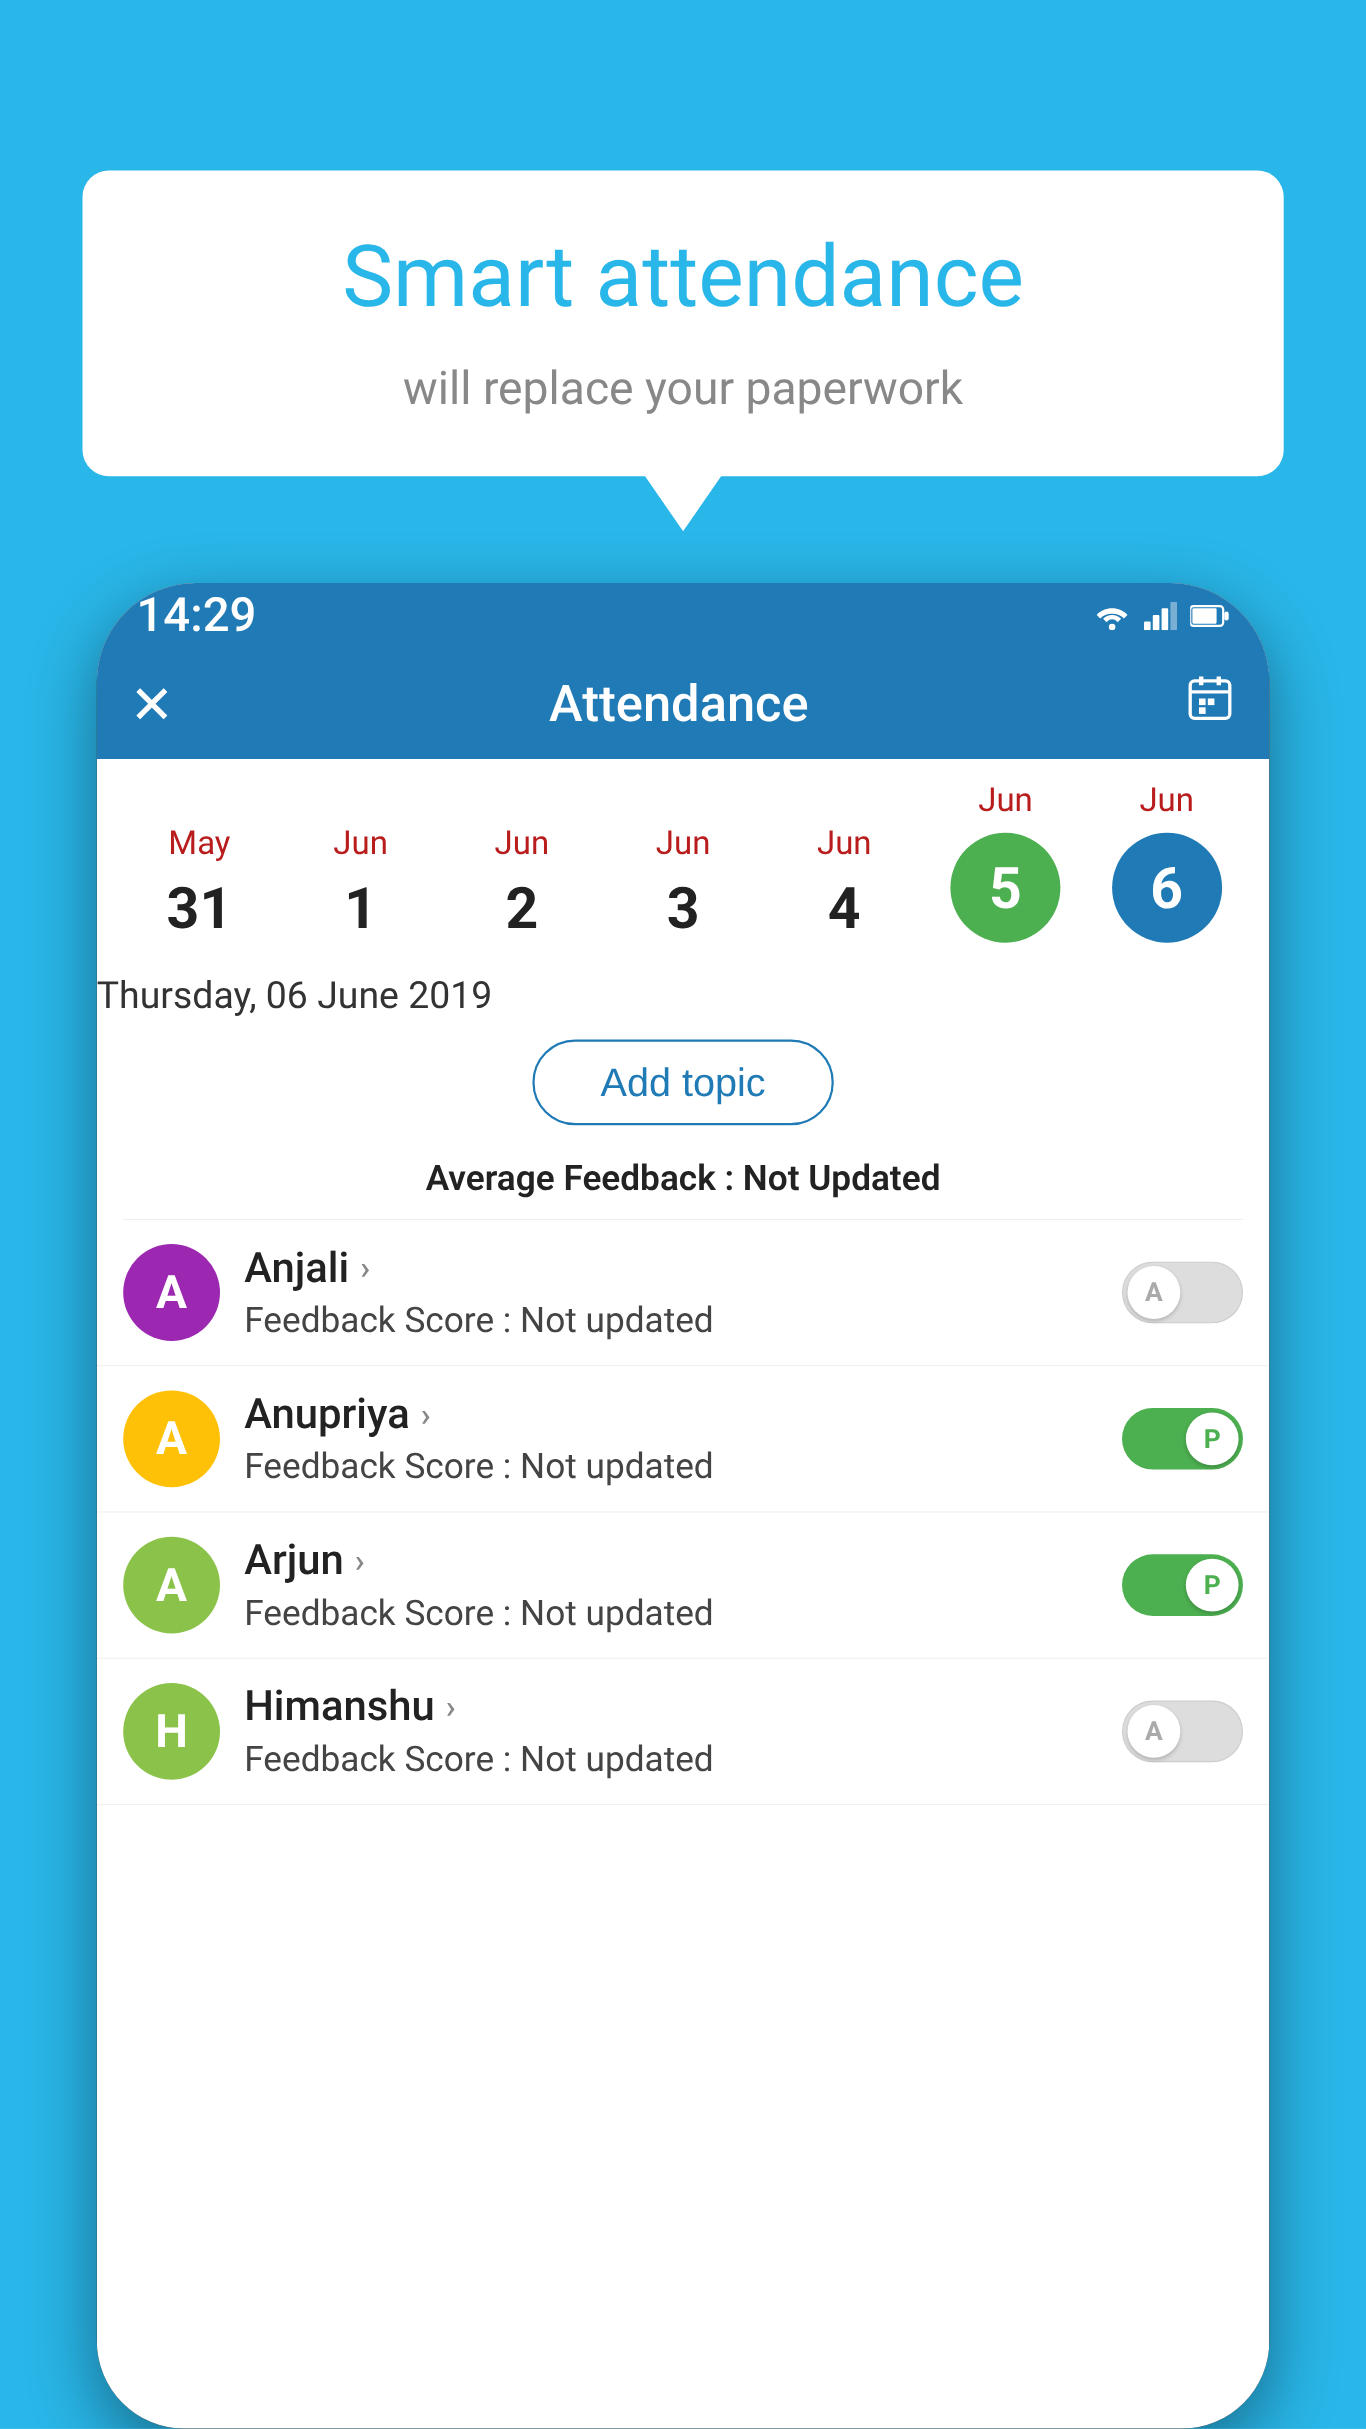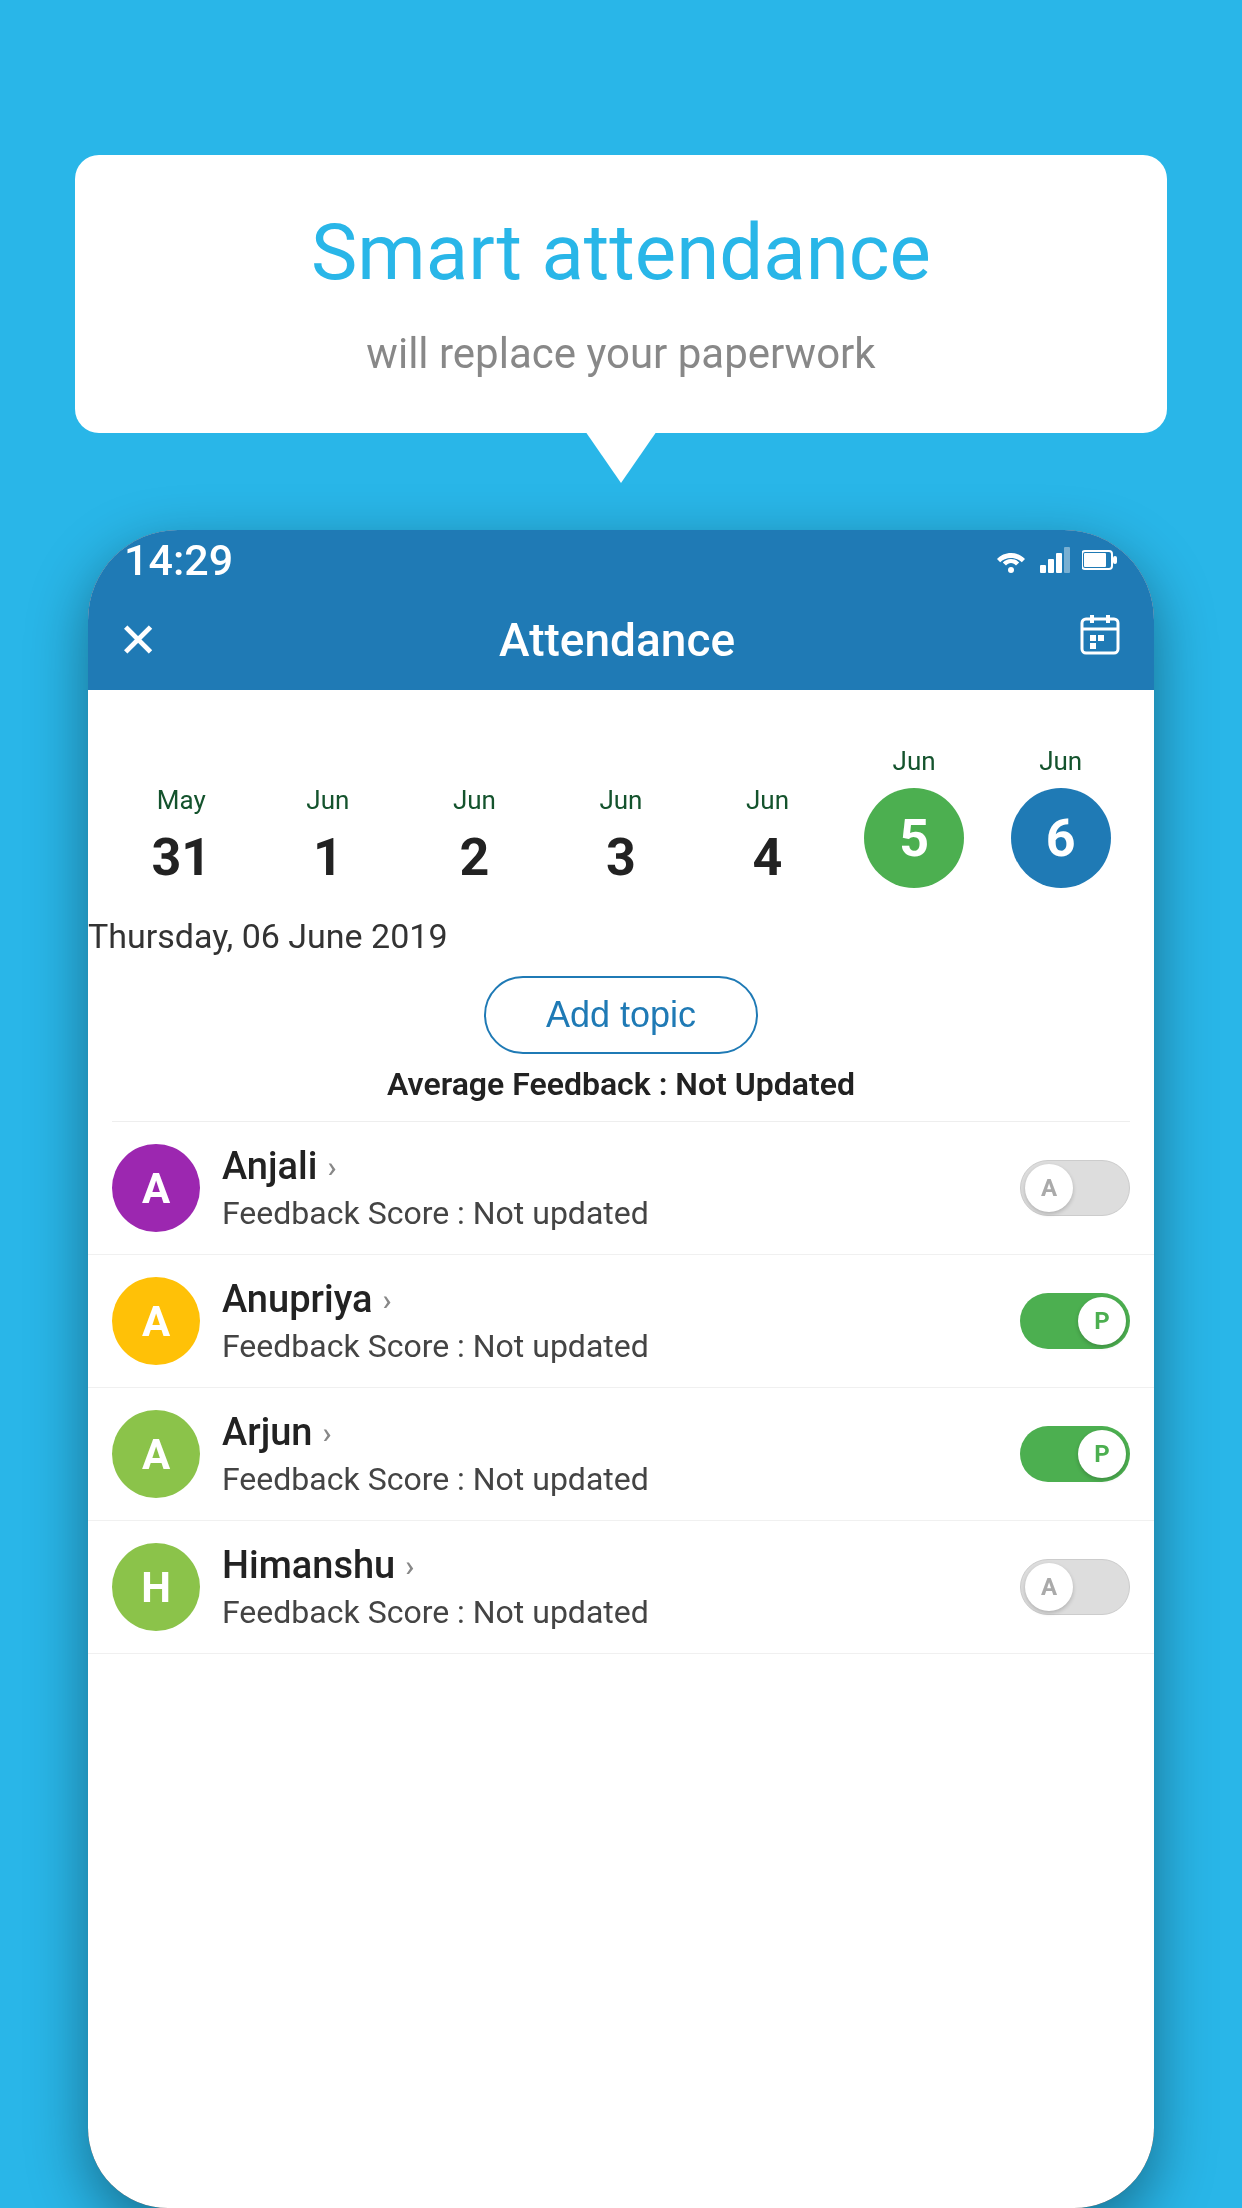--- a/index.html
+++ b/index.html
@@ -157,24 +157,23 @@
 
     .calendar-day {
       display: flex;
       flex-direction: column;
       align-items: center;
       gap: 12px;
       min-width: 110px;
     }
 
     .cal-month {
-      font-size: 26px;
-      color: #14532d;
+      font-size: 30px;
+      color: #b91c1c;
       font-weight: 400;
-      margin-top: 36px;
     }
 
     .cal-date {
       font-size: 52px;
       font-weight: 700;
       color: #222;
     }
 
     .cal-day-circle {
       width: 100px;
@@ -202,21 +201,21 @@
     
     .selected-date {
       font-size: 34px;
       color: #333;
       padding: 18px 0 12px 0;
     }
 
     
     .add-topic-btn {
       display: block;
-      margin: 8px auto 3px auto;
+      margin: 8px auto 21px auto;
       border: 2px solid #1f7ab5;
       border-radius: 40px;
       padding: 16px 60px;
       color: #1f7ab5;
       font-size: 36px;
       background: white;
       cursor: pointer;
       width: fit-content;
     }
 

